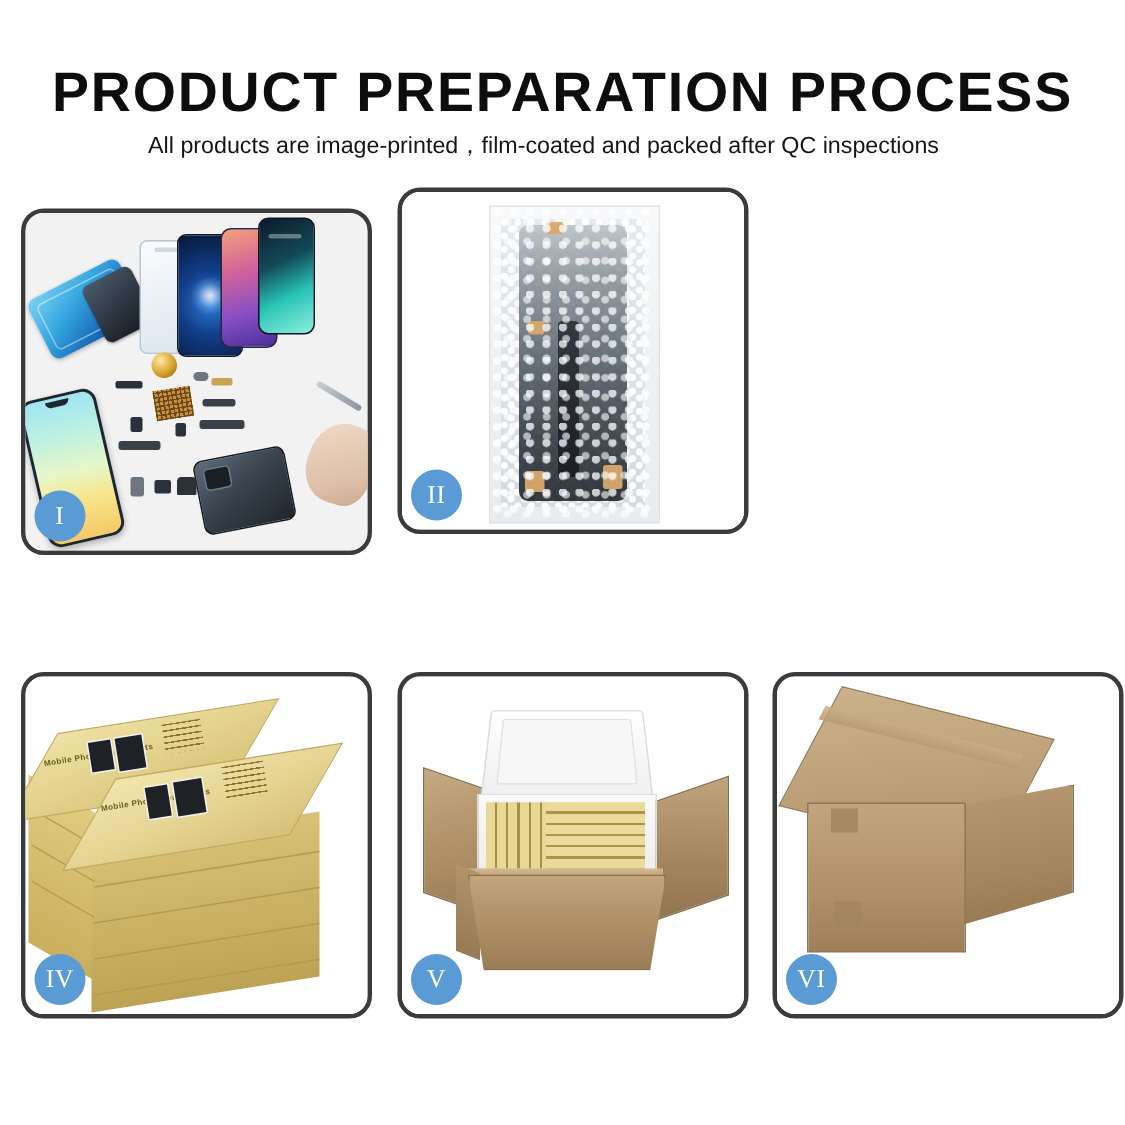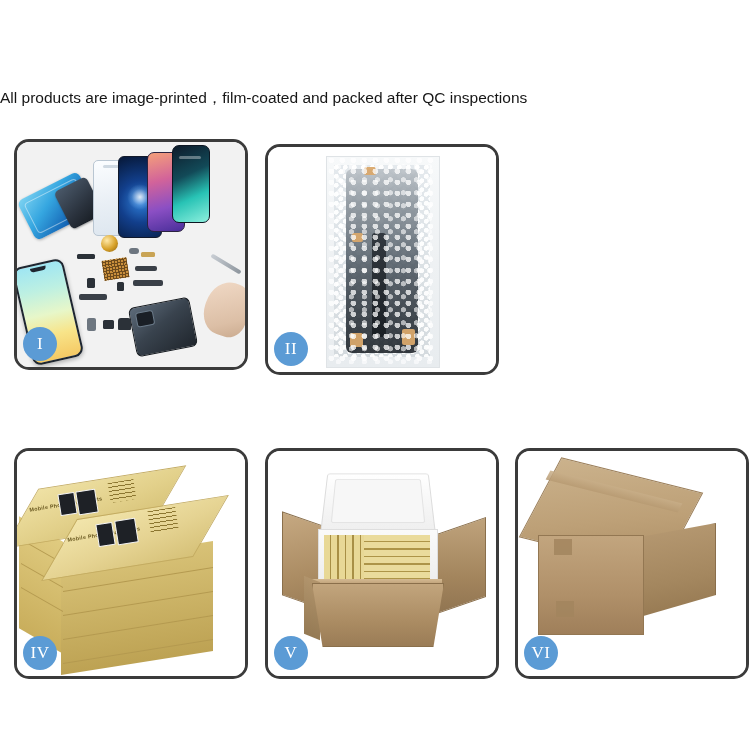--- a/index.html
+++ b/index.html
@@ -10,34 +10,34 @@
   .page{position:relative;width:750px;height:750px;}
 
   
   .header{position:absolute;left:0;top:0;width:750px;height:126px;}
   .title{
     position:absolute;left:0;top:40px;width:750px;text-align:center;
     font-size:37px;font-weight:bold;letter-spacing:1.2px;color:#0d0d0d;
     line-height:44px;white-space:nowrap;
   }
   .subtitle{
-    position:absolute;left:0;top:88px;width:626px;text-align:left;
+    position:absolute;left:0;top:88px;width:626px;text-align:right;
     font-size:15.5px;font-weight:normal;color:#161616;line-height:20px;
     white-space:nowrap;
   }
 
   
   .grid{position:absolute;left:0;top:0;width:750px;height:750px;}
   .panel{
     position:absolute;width:234px;height:231px;
     border:3.2px solid #3b3b3b;border-radius:15px;
     background:#ffffff;overflow:hidden;box-sizing:border-box;
   }
   .panel.r1c1{left:14px;top:139px;}
-  .panel.r1c2{left:265px;top:144px;}
+  .panel.r1c2{left:265px;top:125px;}
   .panel.r1c3{left:515px;top:139px;}
   .panel.r2c1{left:14px;top:448px;}
   .panel.r2c2{left:265px;top:448px;}
   .panel.r2c3{left:515px;top:448px;text-align:right;}
   .panel .inner{position:absolute;left:0;top:0;right:0;bottom:0;}
   .bg-grey{background:#f2f2f2;}
   .bg-white{background:#ffffff;}
 
   
   .badge{
@@ -337,20 +337,21 @@
     position:absolute;left:38px;top:150px;width:18px;height:16px;
     background:#a2855e;opacity:.85;
   }
 </style>
 </head>
 <body>
 
 <div class="page">
 
   <div class="header">
+    <div class="title">PRODUCT PREPARATION PROCESS</div>
     <div class="subtitle">All products are image-printed，film-coated and packed after QC inspections</div>
   </div>
 
   <div class="grid">
 
     <div class="panel r1c1">
       <div class="inner bg-grey p1">
         <div class="scr a"></div>
         <div class="scr b"></div>
         <div class="scr tempered"></div>

